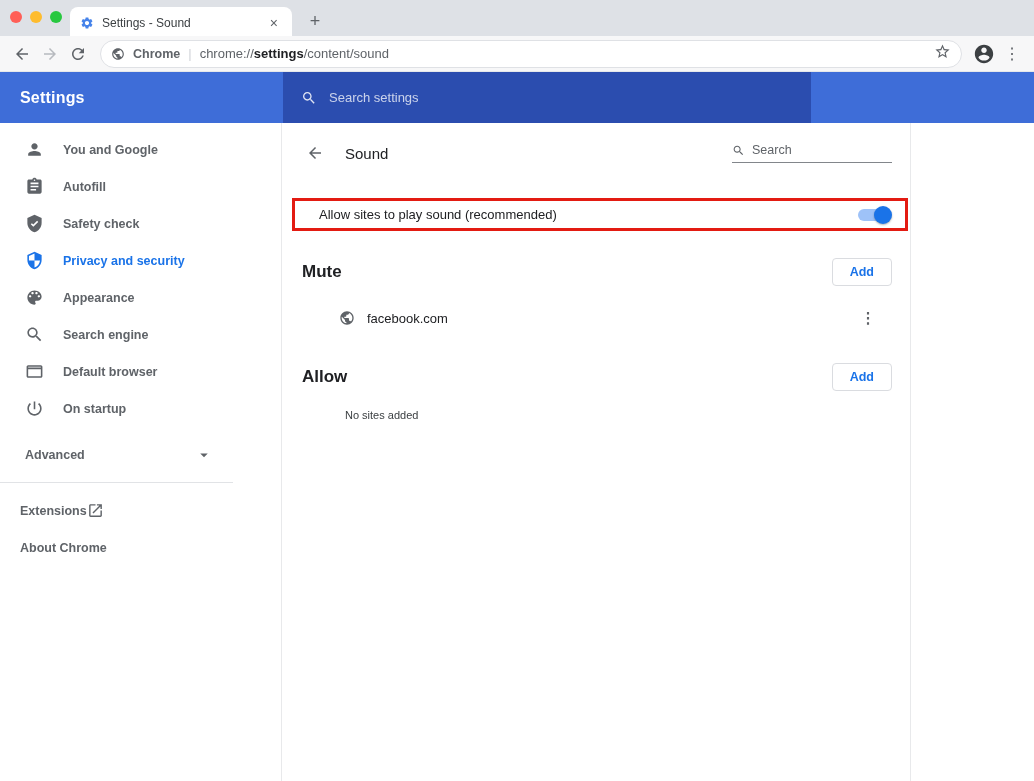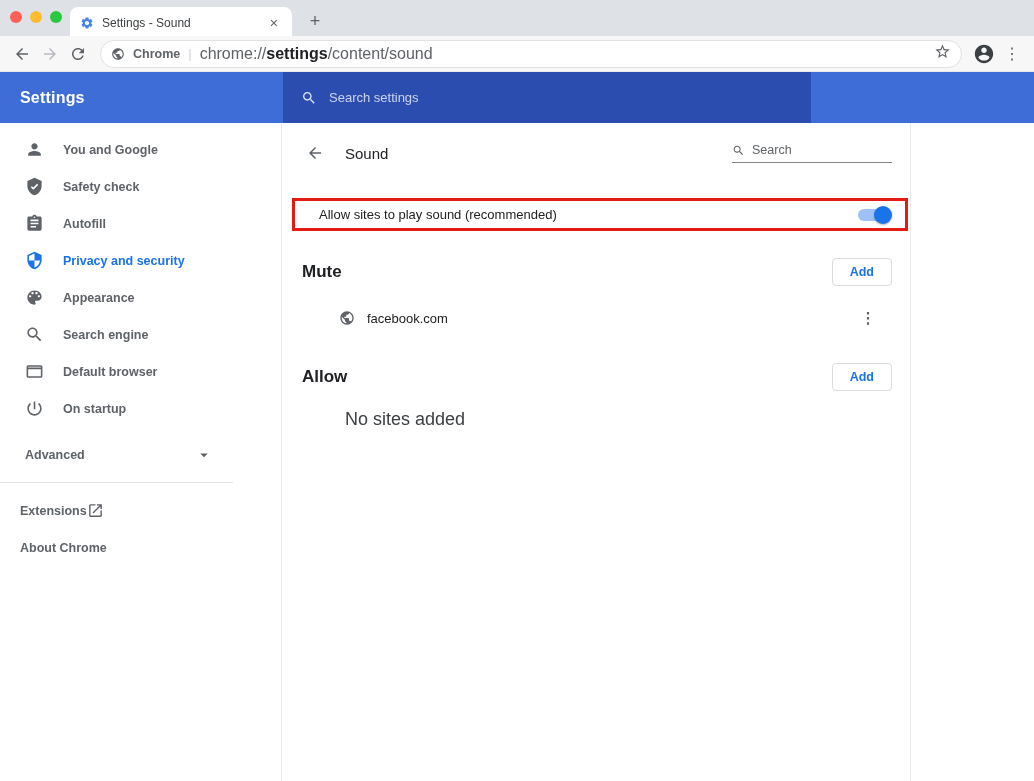--- a/index.html
+++ b/index.html
@@ -26,21 +26,21 @@
             display:flex; align-items:center; padding:0 8px; border-bottom:1px solid #e6e8ea; }
   .navbtn { width:28px; height:28px; display:flex; align-items:center; justify-content:center; border-radius:50%; flex:0 0 auto; }
   .navbtn svg { width:18px; height:18px; }
   .c-enabled { fill:#5f6368; }
   .c-disabled { fill:#b7babf; }
   .omnibox { flex:1; height:28px; background:#fff; border:1px solid #dfe1e5; border-radius:14px;
              display:flex; align-items:center; padding:0 10px; margin:0 8px; gap:8px; min-width:0; }
   .omnibox .globe { width:14px; height:14px; fill:#5f6368; flex:0 0 auto; }
   .url-label { font-size:12.5px; color:#5f6368; font-weight:bold; }
   .url-pipe { color:#d0d3d8; font-size:13px; }
-  .url-text { font-size:16px; color:#5f6368; white-space:nowrap; }
+  .url-text { font-size:13px; color:#5f6368; white-space:nowrap; }
   .url-host { color:#202124; font-weight:bold; }
   .omnibox .spacer { flex:1; }
   .star svg { width:17px; height:17px; fill:#5f6368; }
   .avatar svg { width:22px; height:22px; fill:#3c4043; }
   .kebab { font-size:16px; color:#5f6368; letter-spacing:0; }
 
   
   .s-header { position:absolute; top:72px; left:0; right:0; height:51px; background:var(--header-blue, #3e6dd8); display:flex; }
   .s-header-title { width:283px; display:flex; align-items:center; padding-left:20px;
                     color:#fff; font-size:16px; font-weight:bold; letter-spacing:.2px; }
@@ -94,21 +94,21 @@
   .section-title { font-size:17px; color:#202124; font-weight:bold; }
   .add-btn { height:28px; padding:0 17px; background:#fff; border:1px solid #dadce0; border-radius:4px;
              color:var(--accent, #1a73e8); font-size:12.5px; font-weight:bold; font-family:"Liberation Sans", sans-serif; cursor:default; }
 
   .site-row { margin-top:14px; height:36px; display:flex; align-items:center; padding:0 28px 0 57px; gap:12px; }
   .site-row svg { width:16px; height:16px; fill:#5f6368; flex:0 0 auto; }
   .site-name { flex:1; font-size:13px; color:#202124; }
   .more-btn { width:28px; height:28px; display:flex; align-items:center; justify-content:center; border-radius:50%;
               color:#5f6368; font-size:15px; font-weight:bold; }
 
-  .empty-row { margin-top:18px; padding-left:63px; font-size:18px; color:#3c4043; }
+  .empty-row { margin-top:18px; padding-left:63px; font-size:11px; color:#3c4043; }
 </style>
 </head>
 <body>
 
 <div class="window">
 
   <div class="tabstrip">
     <div class="traffic">
       <span class="light red"></span>
       <span class="light yellow"></span>
@@ -178,30 +178,30 @@
 
     <nav class="sidebar">
       <div class="menu-item">
         <svg viewBox="0 0 24 24">
             <path d="M12 12c2.21 0 4-1.79 4-4s-1.79-4-4-4-4 1.79-4 4 1.79 4 4 4zm0 2c-2.67 0-8 1.34-8 4v2h16v-2c0-2.66-5.33-4-8-4z"></path>
           </svg>
         <span>You and Google</span>
       </div>
       <div class="menu-item">
         <svg viewBox="0 0 24 24">
+            <path d="M19 3h-4.18C14.4 1.84 13.3 1 12 1c-1.3 0-2.4.84-2.82 2H5c-1.1 0-2 .9-2 2v14c0 1.1.9 2 2 2h14c1.1 0 2-.9 2-2V5c0-1.1-.9-2-2-2zm-7 0c.55 0 1 .45 1 1s-.45 1-1 1-1-.45-1-1 .45-1 1-1zm2 14H7v-2h7v2zm3-4H7v-2h10v2zm0-4H7V7h10v2z"></path>
+          </svg>
+        <span>Autofill</span>
+      </div>
+      <div class="menu-item">
+        <svg viewBox="0 0 24 24">
             <path d="M12 1L3 5v6c0 5.55 3.84 10.74 9 12 5.16-1.26 9-6.45 9-12V5l-9-4z"></path>
             <path fill="#fff" d="M10.5 16.2l-3.2-3.2 1.4-1.4 1.8 1.8 4.8-4.8 1.4 1.4-6.2 6.2z"></path>
           </svg>
         <span>Safety check</span>
-      </div>
-      <div class="menu-item">
-        <svg viewBox="0 0 24 24">
-            <path d="M19 3h-4.18C14.4 1.84 13.3 1 12 1c-1.3 0-2.4.84-2.82 2H5c-1.1 0-2 .9-2 2v14c0 1.1.9 2 2 2h14c1.1 0 2-.9 2-2V5c0-1.1-.9-2-2-2zm-7 0c.55 0 1 .45 1 1s-.45 1-1 1-1-.45-1-1 .45-1 1-1zm2 14H7v-2h7v2zm3-4H7v-2h10v2zm0-4H7V7h10v2z"></path>
-          </svg>
-        <span>Autofill</span>
       </div>
       <div class="menu-item active">
         <svg viewBox="0 0 24 24">
             <path d="M12 1L3 5v6c0 5.55 3.84 10.74 9 12 5.16-1.26 9-6.45 9-12V5l-9-4zm0 10.99h7c-.53 4.12-3.28 7.79-7 8.94V12H5V6.3l7-3.11v8.8z"></path>
           </svg>
         <span>Privacy and security</span>
       </div>
       <div class="menu-item">
         <svg viewBox="0 0 24 24">
             <path d="M12 3c-4.97 0-9 4.03-9 9s4.03 9 9 9c.83 0 1.5-.67 1.5-1.5 0-.39-.15-.74-.39-1.01-.23-.26-.38-.61-.38-.99 0-.83.67-1.5 1.5-1.5H16c2.76 0 5-2.24 5-5 0-4.42-4.03-8-9-8zm-5.5 9c-.83 0-1.5-.67-1.5-1.5S5.67 9 6.5 9 8 9.67 8 10.5 7.33 12 6.5 12zm3-4C8.67 8 8 7.33 8 6.5S8.67 5 9.5 5s1.5.67 1.5 1.5S10.33 8 9.5 8zm5 0c-.83 0-1.5-.67-1.5-1.5S13.67 5 14.5 5s1.5.67 1.5 1.5S15.33 8 14.5 8zm3 4c-.83 0-1.5-.67-1.5-1.5S16.67 9 17.5 9s1.5.67 1.5 1.5-.67 1.5-1.5 1.5z"></path>

